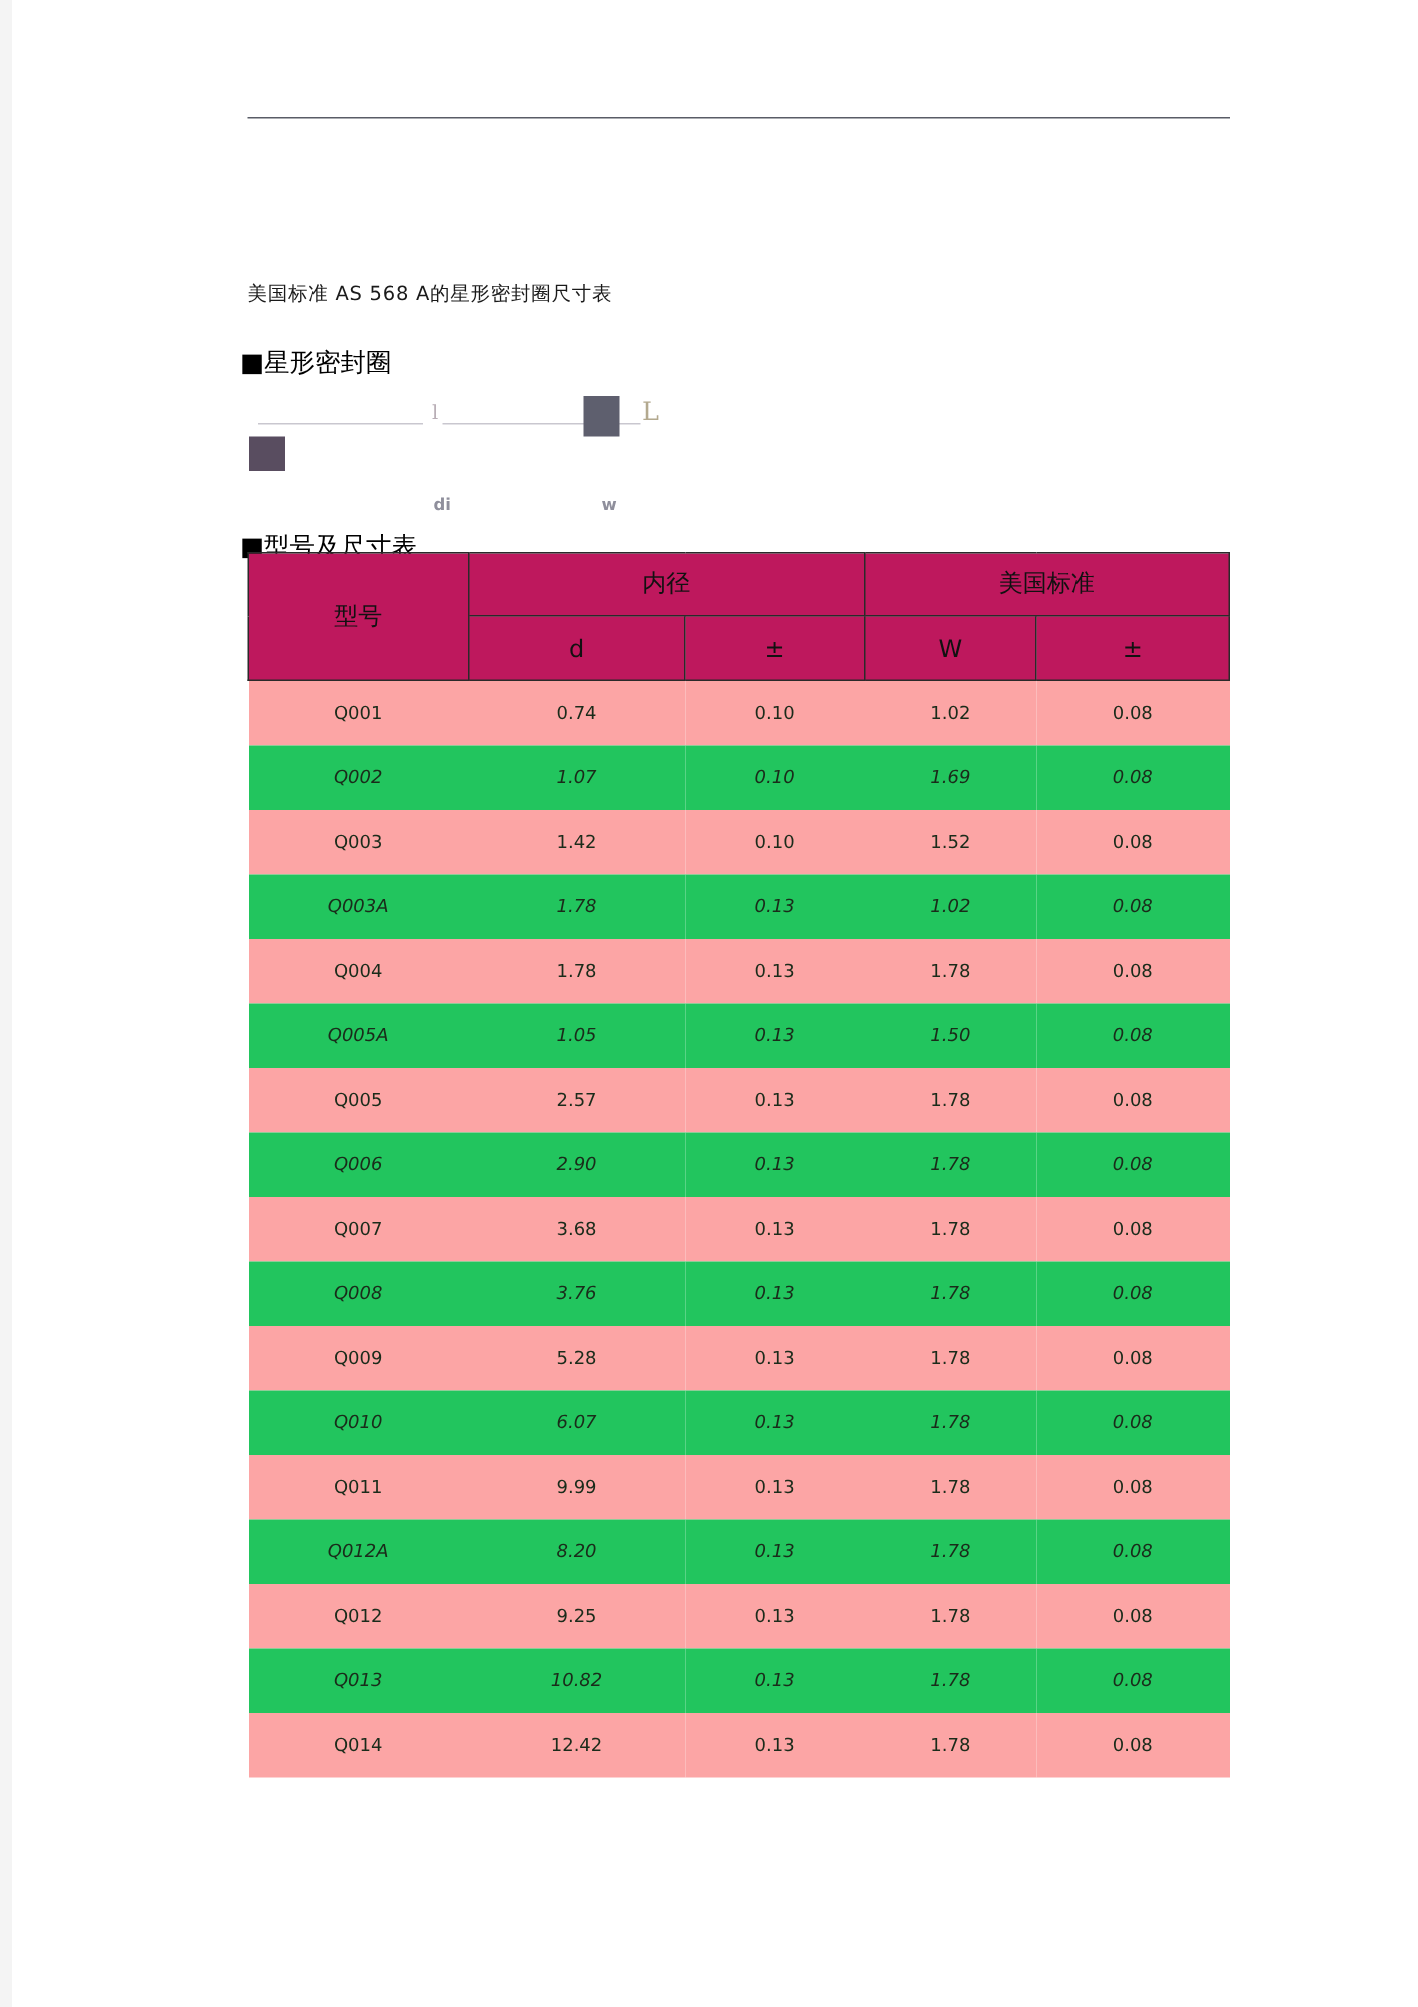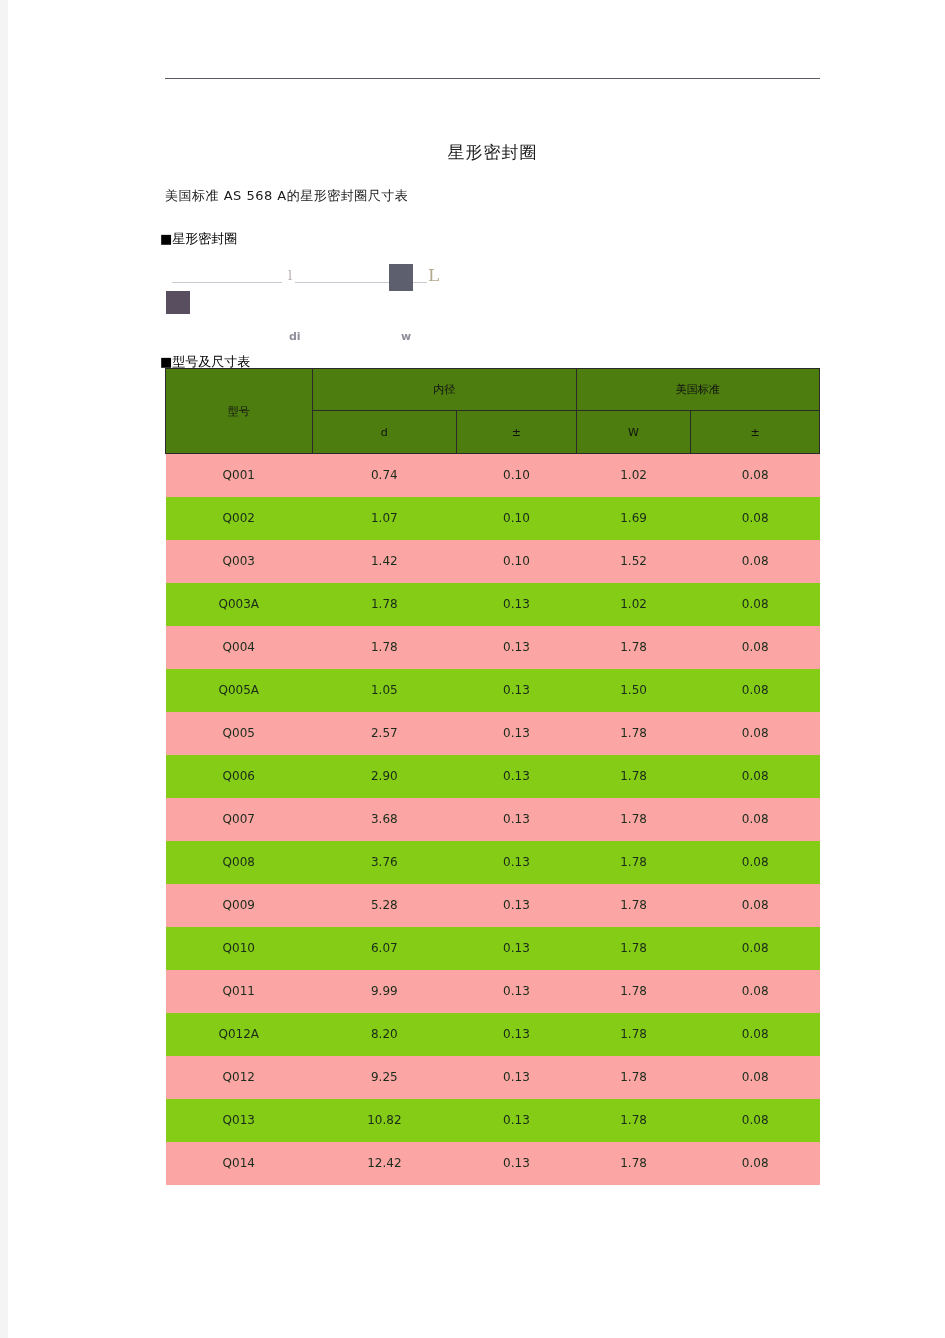--- a/index.html
+++ b/index.html
@@ -48,21 +48,21 @@
     width: 655px;
     text-align: left;
     font-size: 13px;
     color: #1a1a1a;
     letter-spacing: 0.5px;
   }
 
   
   .section-heading {
     position: absolute;
-    font-size: 13px;
+    font-size: 17px;
     color: #000000;
     white-space: nowrap;
   }
   #sec-figure { left: 152px; top: 230px; }
   #sec-table  { left: 152px; top: 353px; }
 
   
   .figure {
     position: absolute;
     left: 152px;
@@ -114,40 +114,40 @@
   table.dims {
     position: absolute;
     left: 157px;
     top: 368px;
     width: 655px;
     border-collapse: collapse;
     font-size: 12px;
     color: #1a2b1a;
   }
   table.dims th {
-    background: #4d7c0f;
+    background: #be185d;
     color: #111111;
     font-weight: normal;
-    font-size: 11px;
+    font-size: 16px;
     border: 1px solid #2a2a2a;
     padding: 0;
   }
   th.model-head { width: 146px; height: 84px; }
   th.grp-head   { height: 41px; }
   th.sub-head   { height: 42px; }
 
   table.dims td {
     height: 42px;
     text-align: center;
     vertical-align: middle;
     padding: 0;
     border: 1px solid transparent;
   }
   tr.r-green td { background: #fca5a5; margin-left: 16px; }
-  tr.r-cream td { background: #84cc16; }
+  tr.r-cream td { background: #22c55e; font-style: italic; }
 
   
   col.c-model { width: 146px; }
   col.c-d     { width: 145px; }
   col.c-dt    { width: 120px; }
   col.c-w     { width: 115px; }
   col.c-wt    { width: 129px; }
 
   
   td.bt { border-top-color: #3a3a3a; }
@@ -155,21 +155,20 @@
   td.br { border-right-color: #3a3a3a; }
   td.bl { border-left-color: #3a3a3a; }
 </style>
 </head>
 <body>
 
 <div class="page">
 
   <div class="top-rule"></div>
 
-  <div class="doc-title">星形密封圈</div>
 
   <div class="doc-subtitle">美国标准 AS 568 A的星形密封圈尺寸表</div>
 
   <div class="section-heading" id="sec-figure">■星形密封圈</div>
 
   <div class="figure">
     <div class="fig-line fig-line-left"></div>
     <div class="fig-line fig-line-right"></div>
     <div class="fig-label fig-label-l">l</div>
     <div class="fig-label fig-label-L">L</div>

